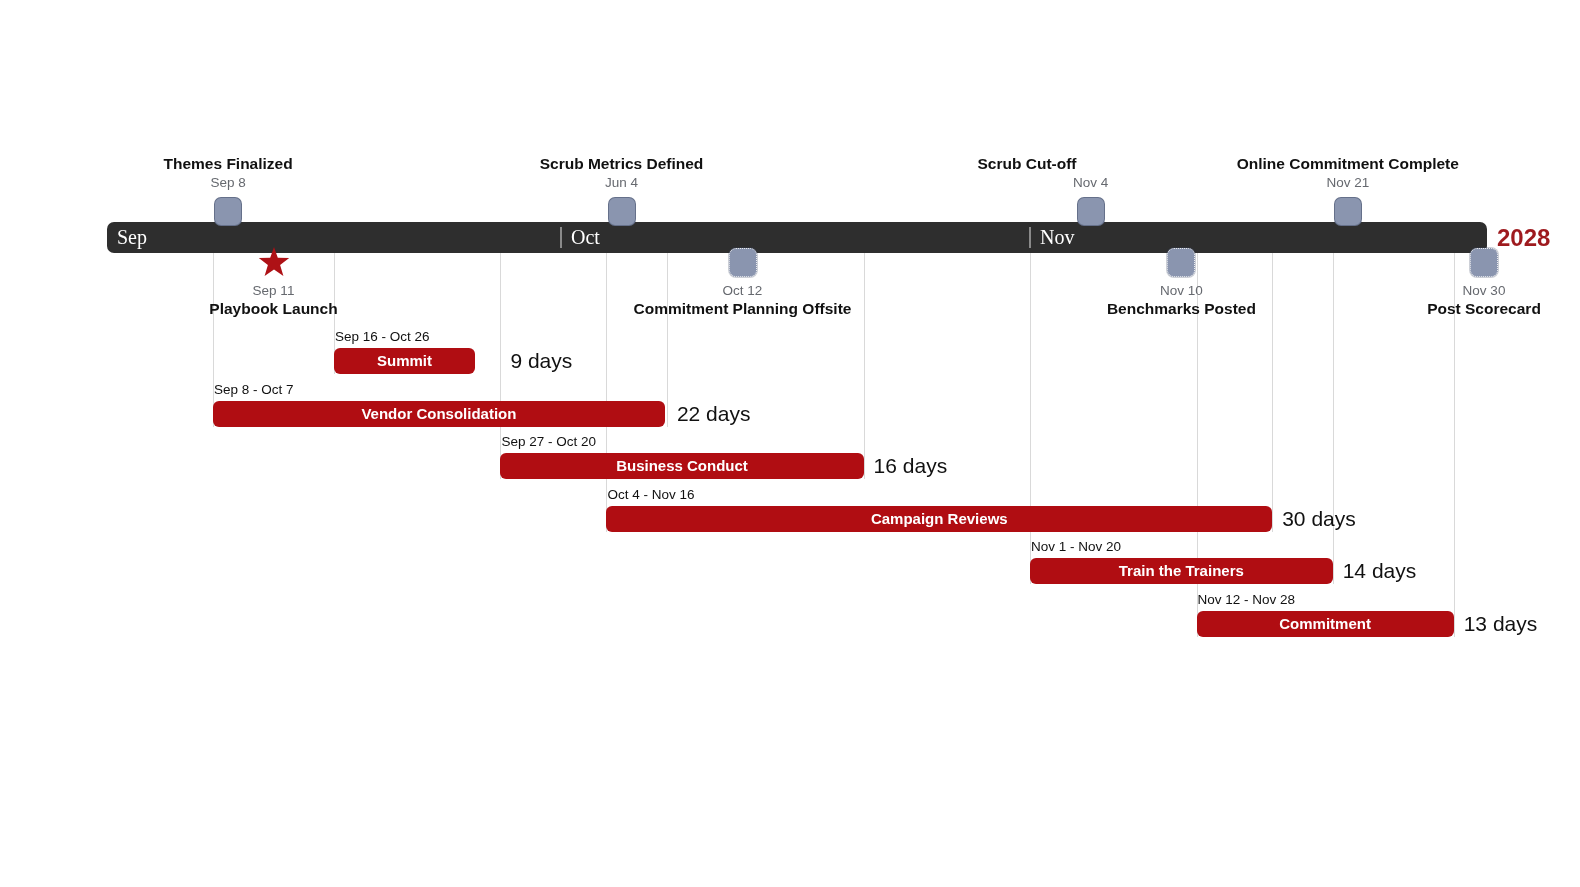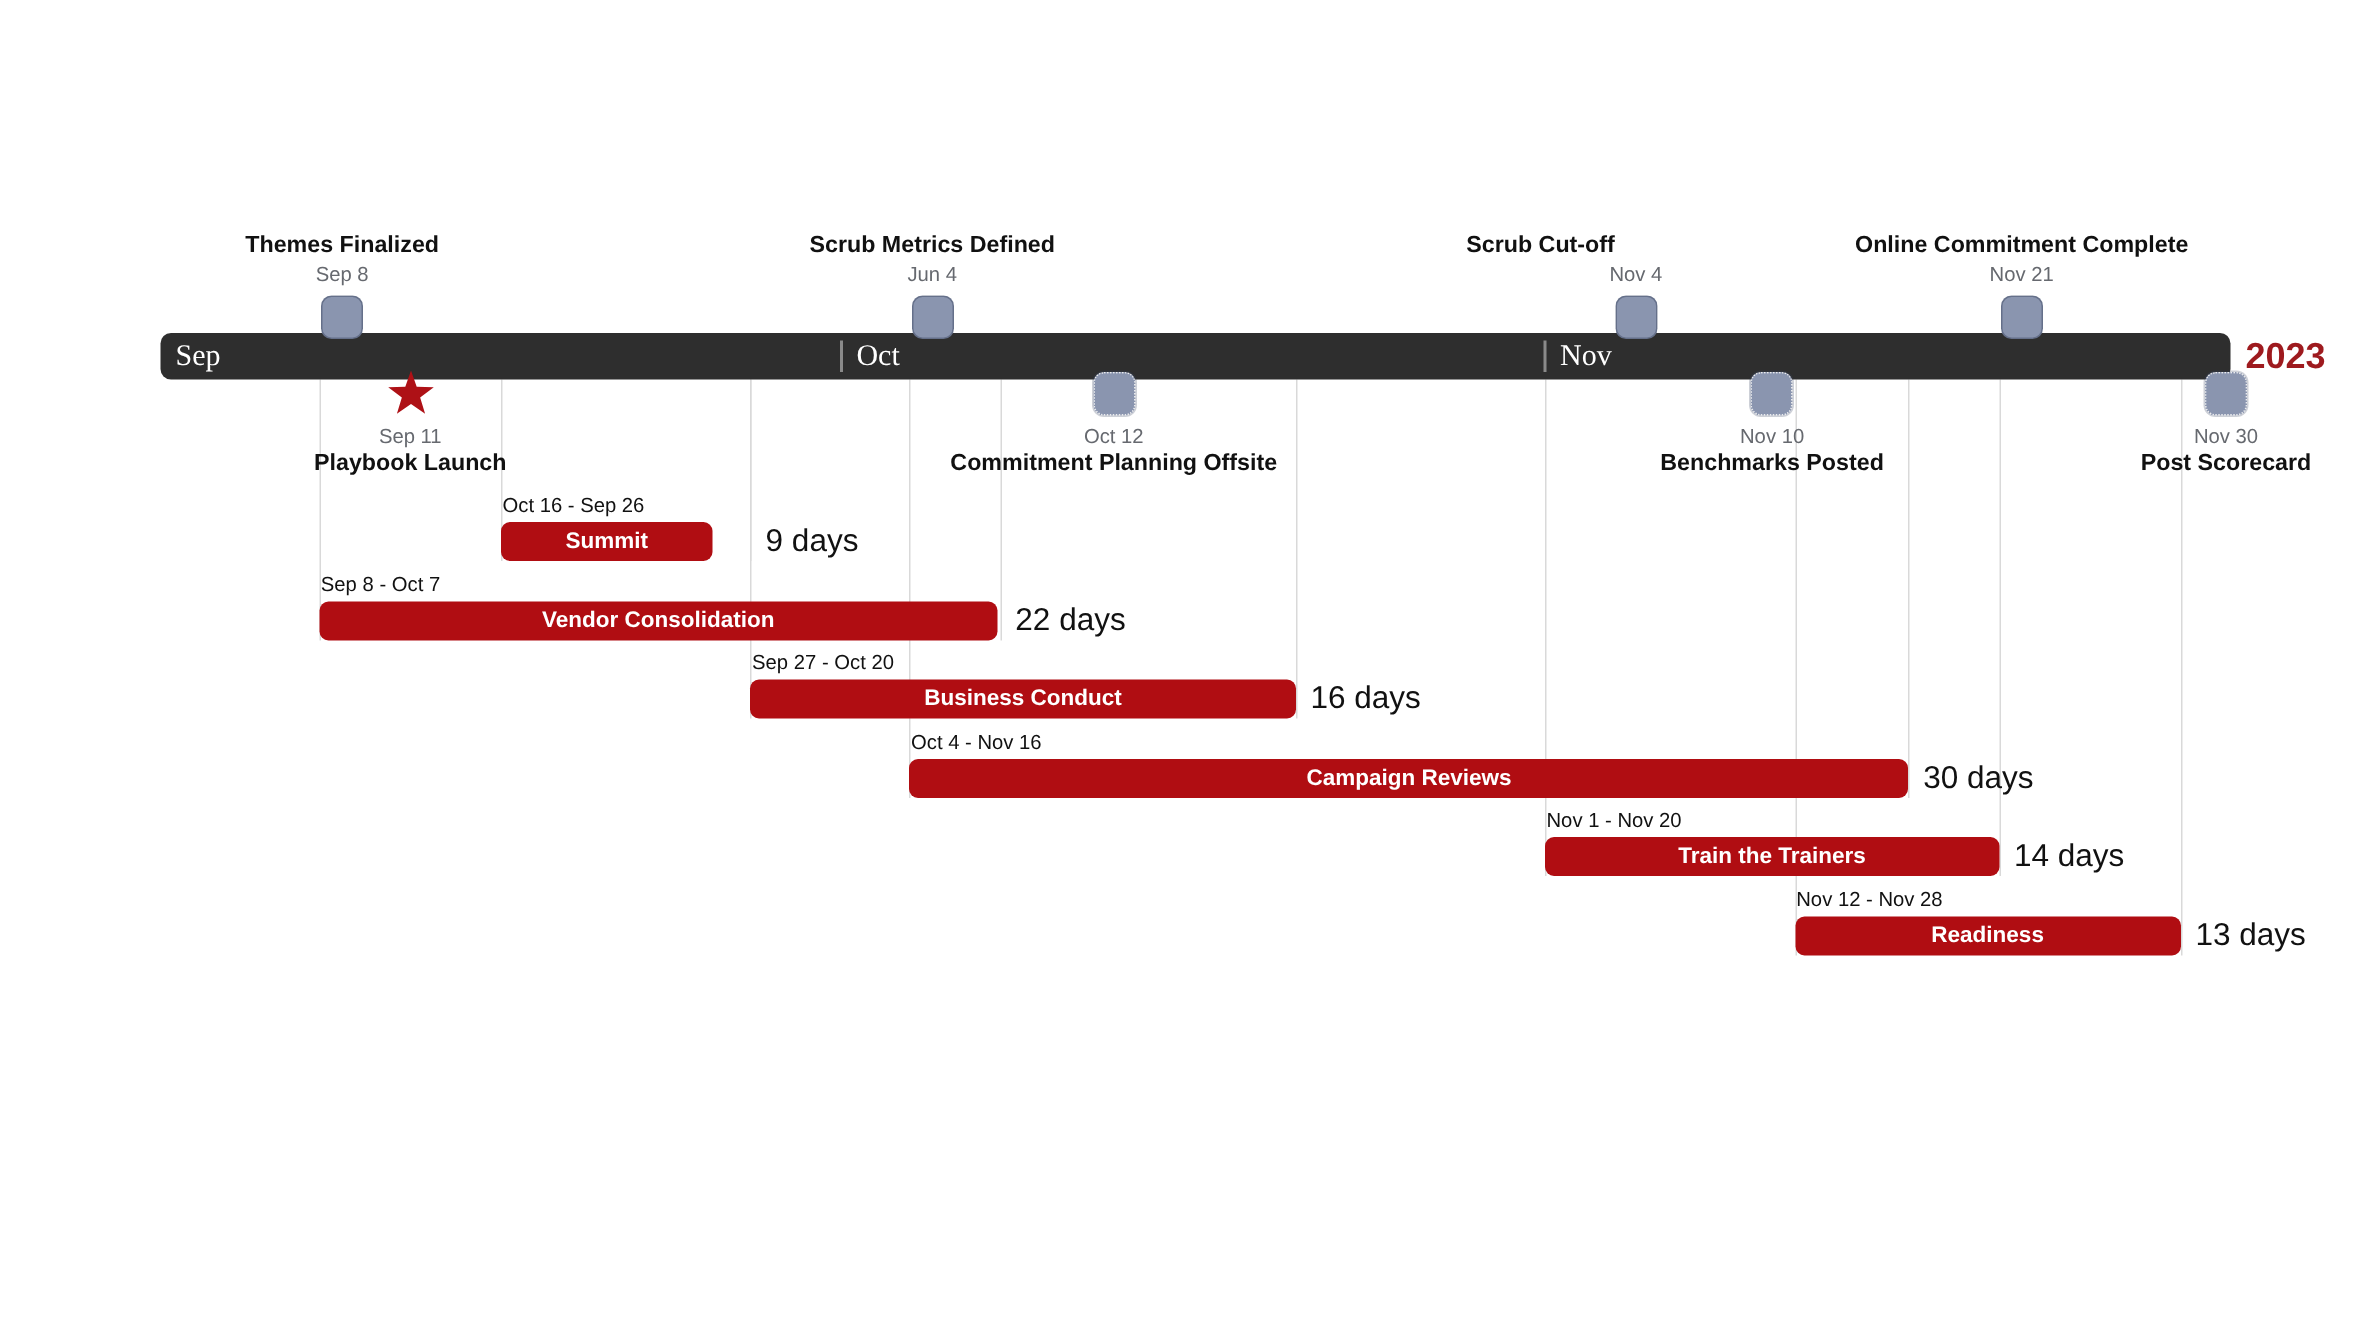--- a/index.html
+++ b/index.html
@@ -53,21 +53,21 @@
   .ms-date{
     position:absolute;transform:translateX(-50%);font-size:13.5px;
     color:var(--datetext);white-space:nowrap;z-index:2;
   }
 </style>
 </head>
 <body>
 
 <div class="stage">
   <div class="band"></div>
-  <div class="year-label">2023</div>
+  <div class="year-label">2028</div>
   <div id="layer-guides">
       <div class="guide" style="left: 334px; top: 253px; height: 121px;"></div>
       <div class="guide" style="left: 500.4px; top: 253px; height: 121px;"></div>
       <div class="guide" style="left: 212.9px; top: 253px; height: 173.6px;"></div>
       <div class="guide" style="left: 666.9px; top: 253px; height: 173.6px;"></div>
       <div class="guide" style="left: 500.4px; top: 253px; height: 226.2px;"></div>
       <div class="guide" style="left: 863.6px; top: 253px; height: 226.2px;"></div>
       <div class="guide" style="left: 606.4px; top: 253px; height: 278.8px;"></div>
       <div class="guide" style="left: 1272.2px; top: 253px; height: 278.8px;"></div>
       <div class="guide" style="left: 1030px; top: 253px; height: 331.4px;"></div>
@@ -105,31 +105,31 @@
       <div class="ms-date" style="left: 1181.4px; top: 283px;">Nov 10</div>
       <div class="ms-square" style="left: 1333.8px; top: 197px;"></div>
       <div class="ms-title" style="left: 1347.8px; top: 155px;">Online Commitment Complete</div>
       <div class="ms-date" style="left: 1347.8px; top: 175px;">Nov 21</div>
       <div class="ms-square below" style="left: 1470px; top: 248px;"></div>
       <div class="ms-title" style="left: 1484px; top: 300px;">Post Scorecard</div>
       <div class="ms-date" style="left: 1484px; top: 283px;">Nov 30</div>
     </div>
   <div id="layer-tasks">
       <div class="task-bar" style="left: 334px; top: 348px; width: 141px;">Summit</div>
-      <div class="task-range" style="left: 335px; top: 329px;">Oct 16 - Sep 26</div>
+      <div class="task-range" style="left: 335px; top: 329px;">Sep 16 - Oct 26</div>
       <div class="task-duration" style="left: 510.4px; top: 348px;">9 days</div>
       <div class="task-bar" style="left: 212.9px; top: 400.6px; width: 452px;">Vendor Consolidation</div>
       <div class="task-range" style="left: 213.9px; top: 381.6px;">Sep 8 - Oct 7</div>
       <div class="task-duration" style="left: 676.9px; top: 400.6px;">22 days</div>
       <div class="task-bar" style="left: 500.4px; top: 453.2px; width: 363.2px;">Business Conduct</div>
       <div class="task-range" style="left: 501.4px; top: 434.2px;">Sep 27 - Oct 20</div>
       <div class="task-duration" style="left: 873.6px; top: 453.2px;">16 days</div>
       <div class="task-bar" style="left: 606.4px; top: 505.8px; width: 665.8px;">Campaign Reviews</div>
       <div class="task-range" style="left: 607.4px; top: 486.8px;">Oct 4 - Nov 16</div>
       <div class="task-duration" style="left: 1282.2px; top: 505.8px;">30 days</div>
       <div class="task-bar" style="left: 1030px; top: 558.4px; width: 302.6px;">Train the Trainers</div>
       <div class="task-range" style="left: 1031px; top: 539.4px;">Nov 1 - Nov 20</div>
       <div class="task-duration" style="left: 1342.7px; top: 558.4px;">14 days</div>
-      <div class="task-bar" style="left: 1196.5px; top: 611px; width: 257.2px;">Readiness</div>
+      <div class="task-bar" style="left: 1196.5px; top: 611px; width: 257.2px;">Commitment</div>
       <div class="task-range" style="left: 1197.5px; top: 592px;">Nov 12 - Nov 28</div>
       <div class="task-duration" style="left: 1463.7px; top: 611px;">13 days</div>
     </div>
 </div>
 
 </body></html>

